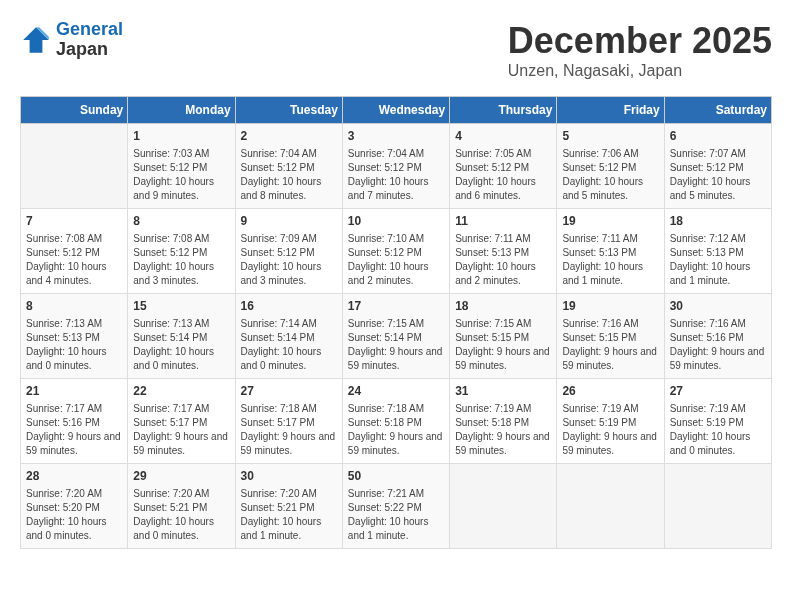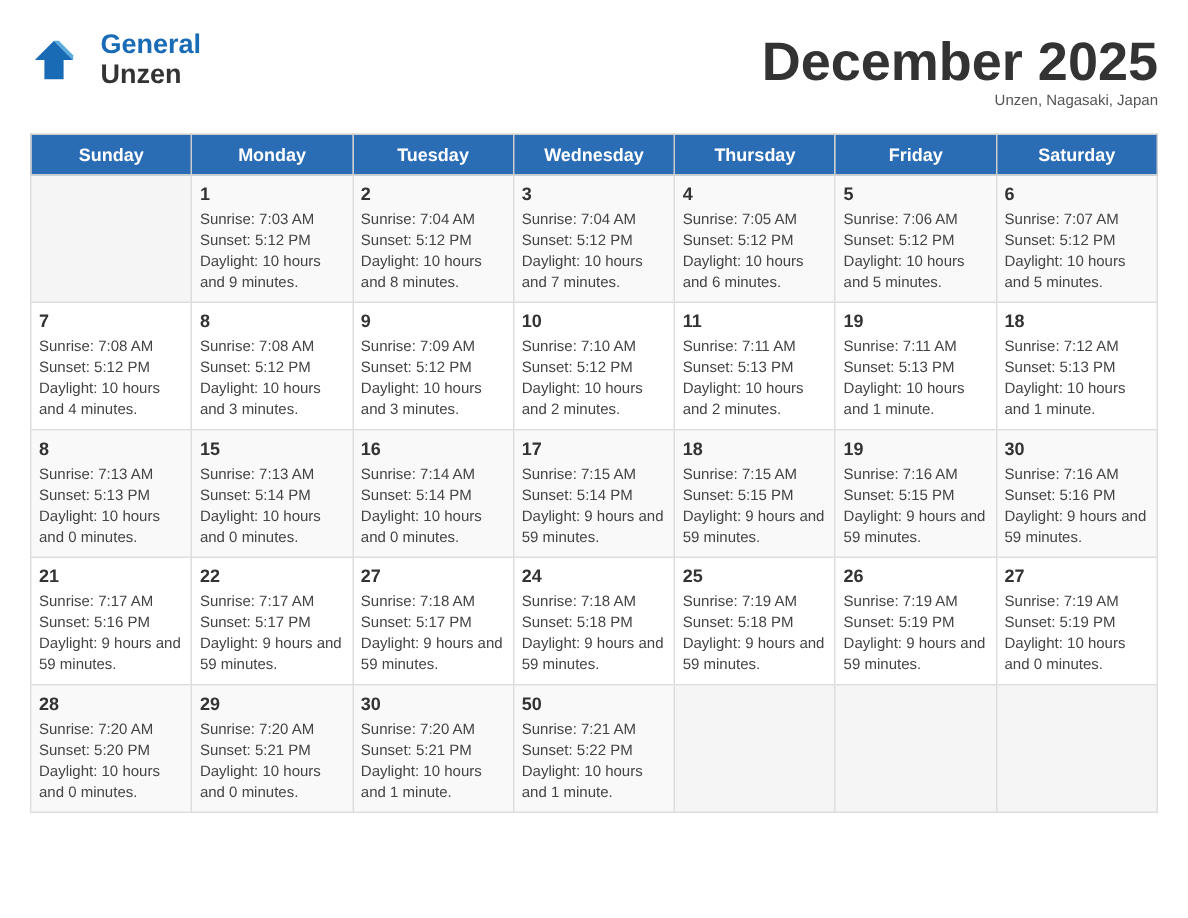--- a/index.html
+++ b/index.html
@@ -12,59 +12,58 @@
     }
     .header {
       display: flex;
       justify-content: space-between;
       align-items: flex-start;
       margin-bottom: 16px;
     }
     .logo {
       display: flex;
       align-items: center;
-      gap: 15px;
+      gap: 4px;
     }
     .logo-text {
       font-size: 18px;
       font-weight: bold;
       color: #333;
       line-height: 1.1;
     }
     .logo-text span {
       color: #1a6bb5;
     }
     .logo-icon {
       width: 32px;
       height: 32px;
     }
     .title-block {
-      text-align: right;
     }
     .month-title {
       font-size: 36px;
       font-weight: bold;
       color: #333;
     }
     .subtitle {
-      font-size: 10px;
+      font-size: 16px;
       color: #555;
     }
     table {
       width: 100%;
       border-collapse: collapse;
       font-size: 11px;
     }
     thead tr {
       background-color: #2a6db5;
       color: #fff;
     }
     thead th {
       padding: 6px 4px;
-      text-align: center;
+      text-align: right;
       font-size: 12px;
       font-weight: bold;
       border: 1px solid #ccc;
     }
     tbody tr {
       vertical-align: top;
     }
     tbody td {
       border: 1px solid #ddd;
       padding: 4px 5px;
@@ -97,21 +96,21 @@
 <body>
 
 <div class="header">
   <div class="logo">
     <svg class="logo-icon" viewBox="0 0 40 40">
       <polygon points="20,4 36,20 28,20 28,36 12,36 12,20 4,20" fill="#1a6bb5"></polygon>
       <polygon points="24,4 36,16 36,20 20,4" fill="#5aabde"></polygon>
     </svg>
     <div class="logo-text">
       <div><span>General</span></div>
-      <div>Unzen</div>
+      <div>Japan</div>
     </div>
   </div>
   <div class="title-block">
     <div class="month-title">December 2025</div>
     <div class="subtitle">Unzen, Nagasaki, Japan</div>
   </div>
 </div>
 
 <table>
   <thead>
@@ -224,21 +223,21 @@
         </td>
         <td>
           <span class="day-num">27</span>
           <div class="day-info">Sunrise: 7:18 AM<br>Sunset: 5:17 PM<br>Daylight: 9 hours and 59 minutes.</div>
         </td>
         <td>
           <span class="day-num">24</span>
           <div class="day-info">Sunrise: 7:18 AM<br>Sunset: 5:18 PM<br>Daylight: 9 hours and 59 minutes.</div>
         </td>
         <td>
-          <span class="day-num">25</span>
+          <span class="day-num">31</span>
           <div class="day-info">Sunrise: 7:19 AM<br>Sunset: 5:18 PM<br>Daylight: 9 hours and 59 minutes.</div>
         </td>
         <td>
           <span class="day-num">26</span>
           <div class="day-info">Sunrise: 7:19 AM<br>Sunset: 5:19 PM<br>Daylight: 9 hours and 59 minutes.</div>
         </td>
         <td>
           <span class="day-num">27</span>
           <div class="day-info">Sunrise: 7:19 AM<br>Sunset: 5:19 PM<br>Daylight: 10 hours and 0 minutes.</div>
         </td>

